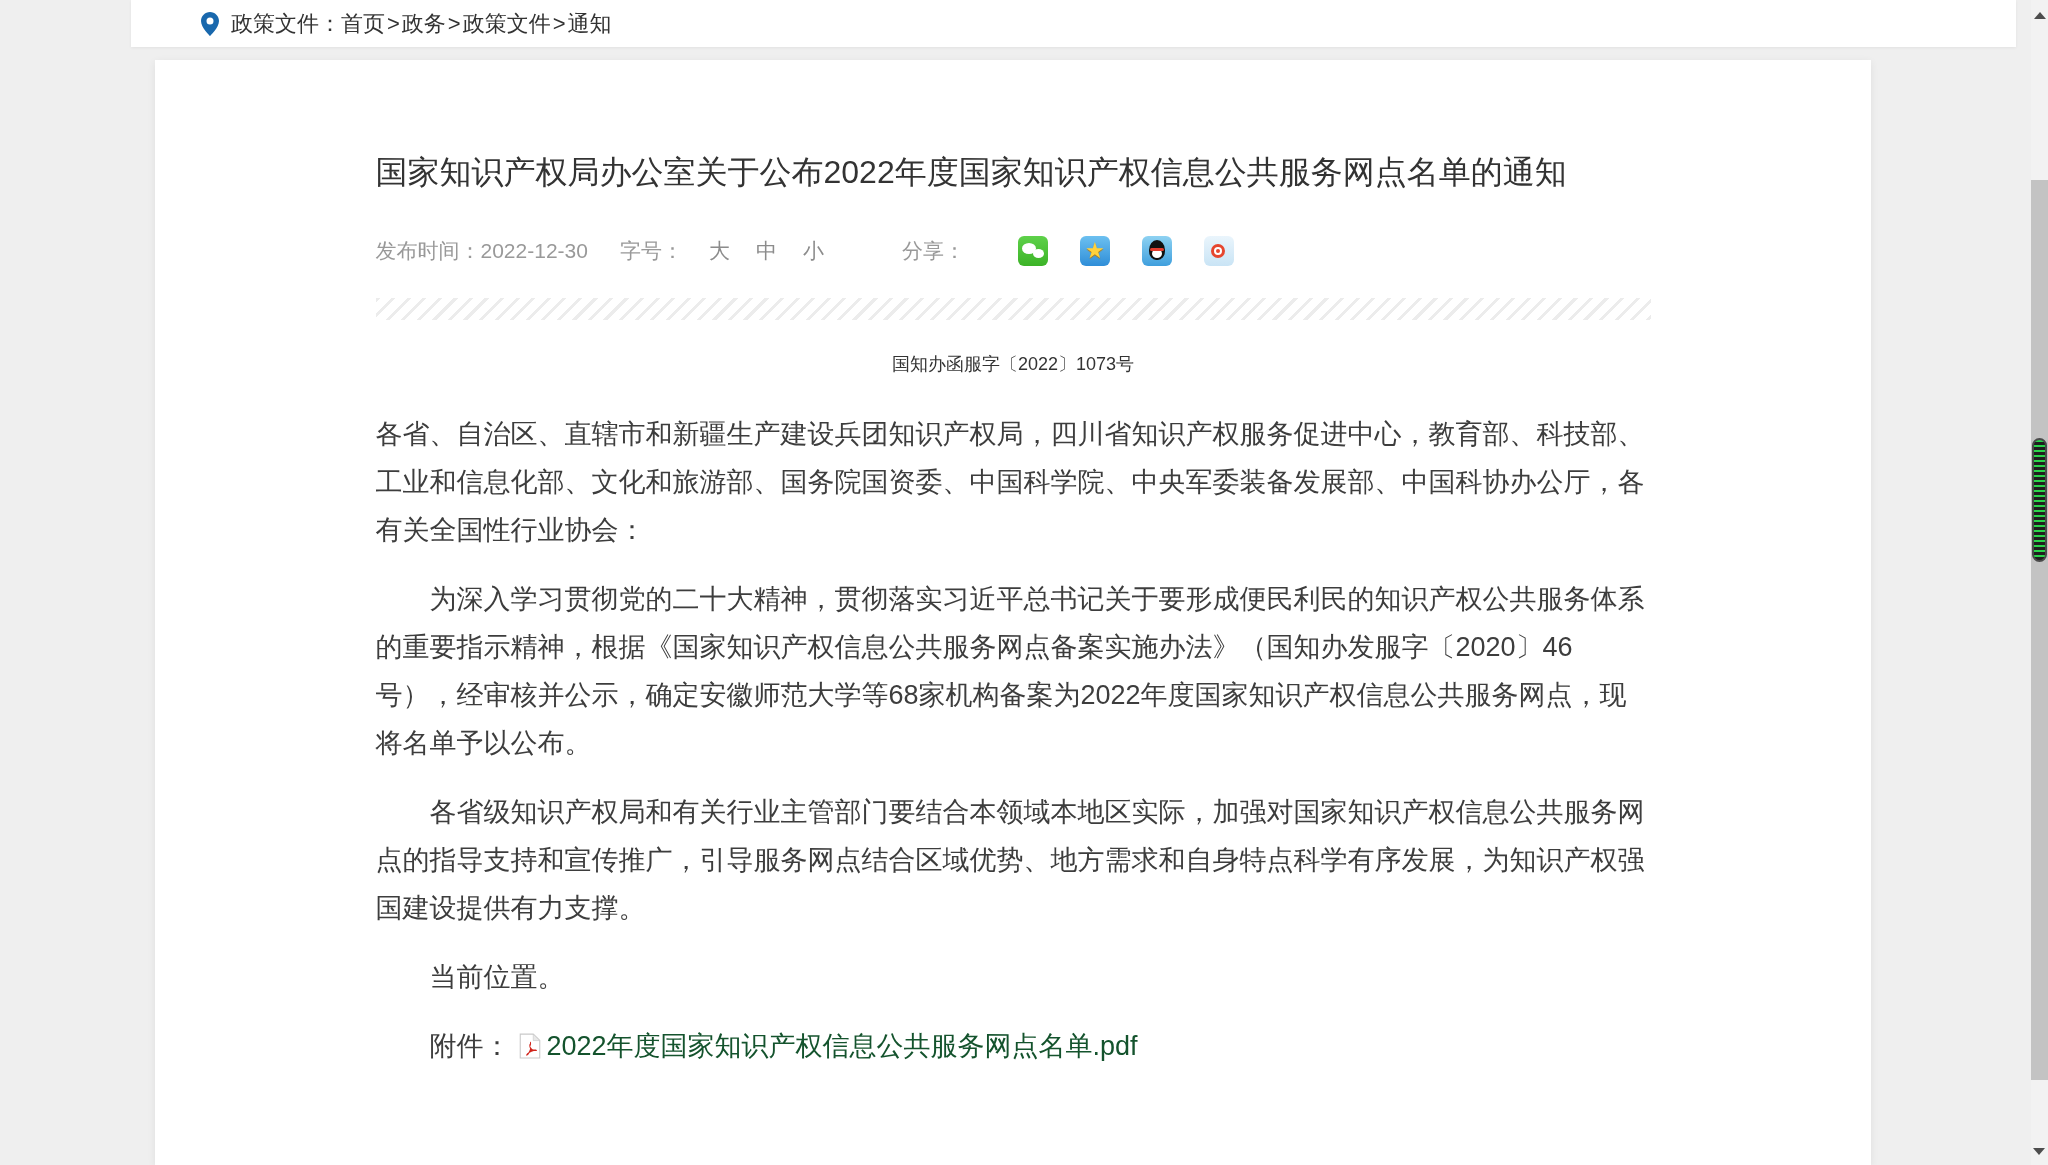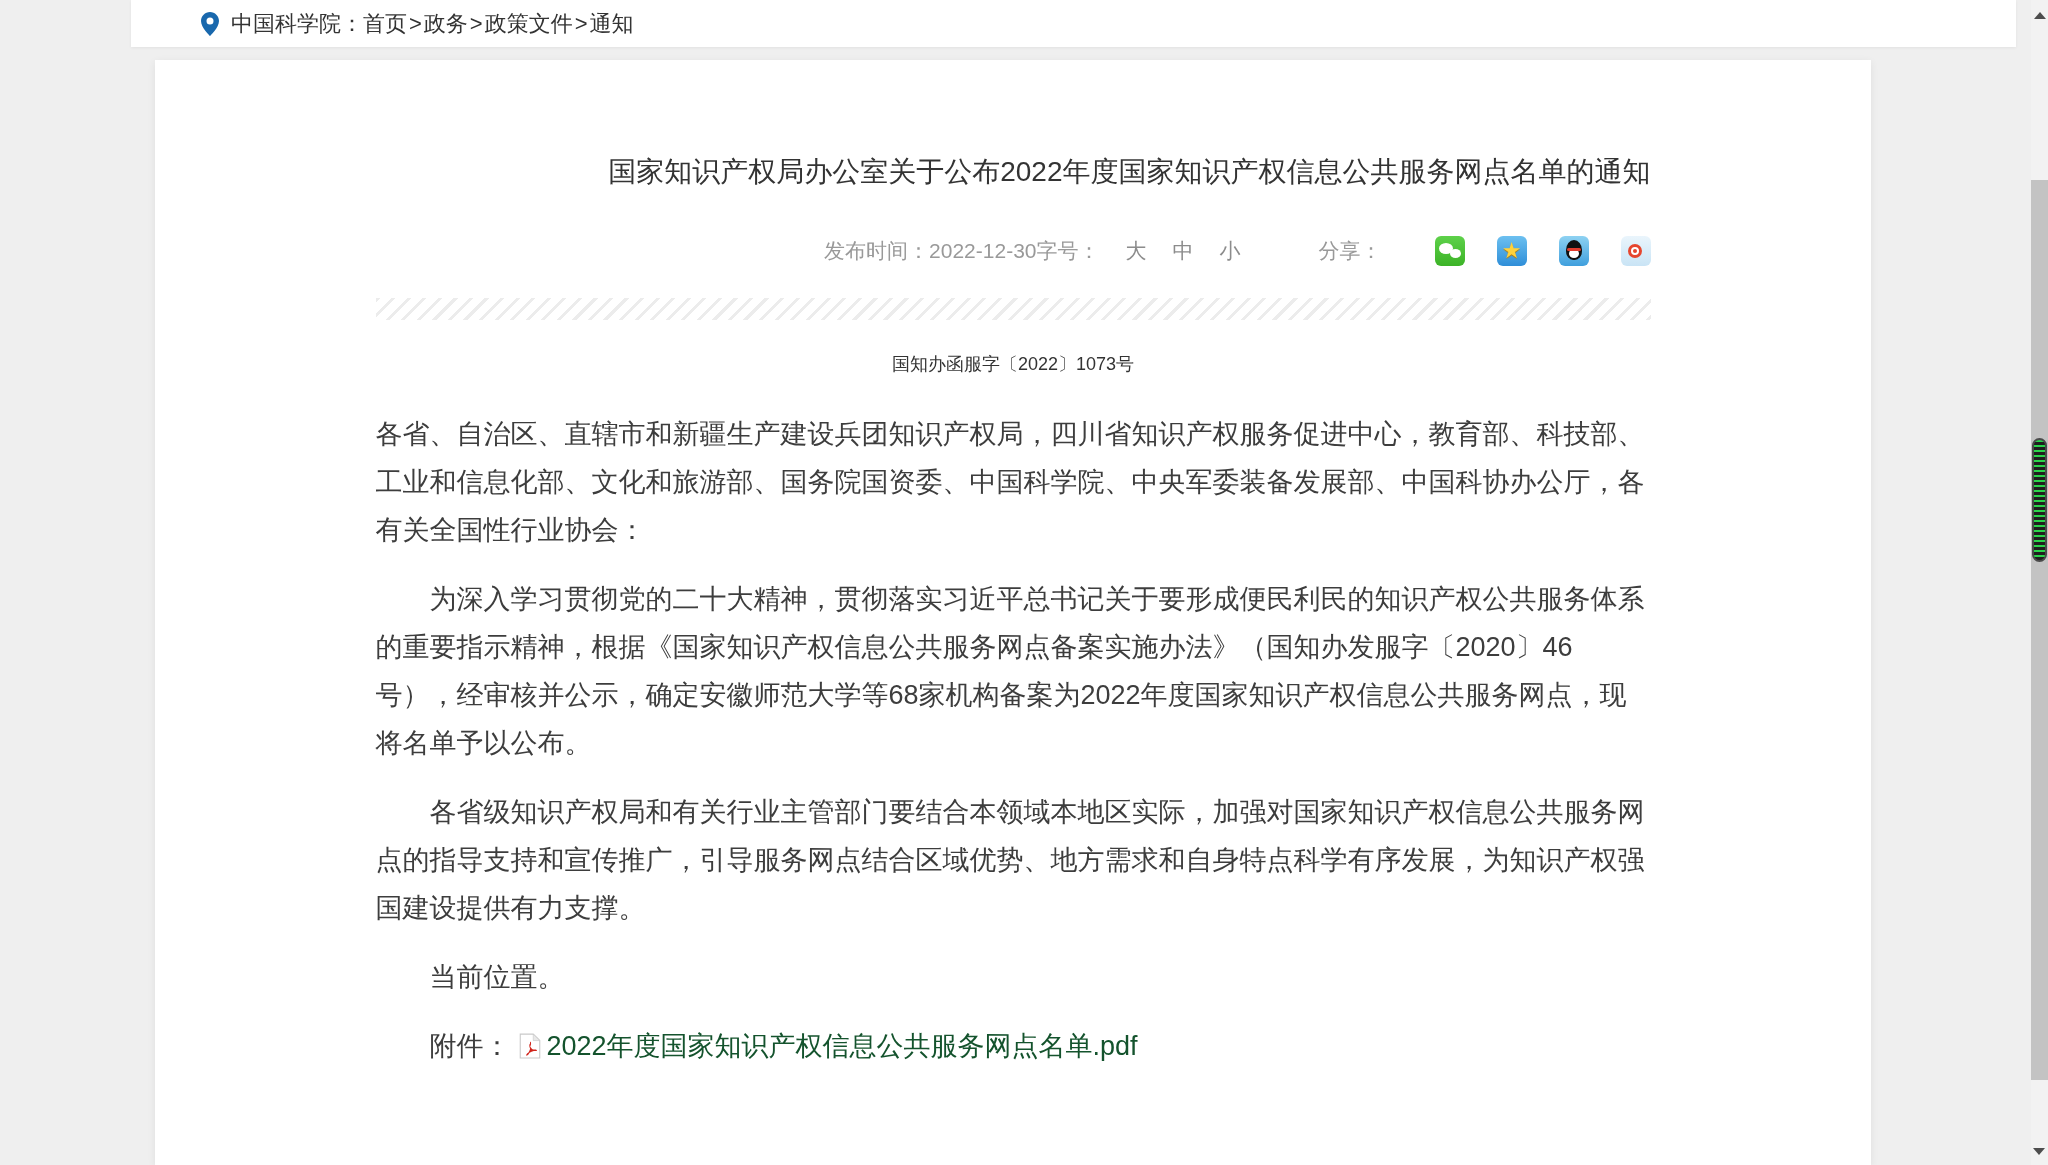--- a/index.html
+++ b/index.html
@@ -28,28 +28,28 @@
   
   .card{
     position:absolute;left:155px;top:60px;width:1716px;height:1105px;
     background:#ffffff;
     box-shadow:0 2px 8px rgba(0,0,0,.07);
   }
   .content{
     width:1275px;margin:0 auto;padding-top:75px;
   }
   .article-title{
-    font-size:28px;line-height:74px;font-weight:400;color:#333;
-    text-align:right;margin:0 auto;max-width:1290px;
+    font-size:32px;line-height:74px;font-weight:400;color:#333;
+    text-align:left;margin:0 auto;max-width:1290px;
   }
   
   .meta{
     margin-top:25px;height:34px;
-    display:flex;align-items:center;justify-content:flex-end;
-    font-size:21px;color:#999;
+    display:flex;align-items:center;justify-content:flex-start;
+    font-size:21px;color:#999;gap:32px;
   }
   .meta-left{display:flex;align-items:center;}
   .meta-right{display:flex;align-items:center;}
   .fs-option{margin-left:26px;color:#8c8c8c;cursor:pointer;}
   .share-label{margin-left:78px;margin-right:21px;}
   .share-icon{
     width:30px;height:30px;border-radius:6px;margin-left:32px;
     position:relative;cursor:pointer;flex:0 0 auto;
   }
   .ic-wechat{background:linear-gradient(#5ed14a,#3cb327);}
@@ -95,21 +95,21 @@
     background:repeating-linear-gradient(#2bd34b 0 2px,#1f1f1f 2px 5px);
   }
 </style>
 </head>
 <body>
 
 <div class="topbar">
   <svg class="pin" viewBox="0 0 18 24">
     <path d="M9 0C4 0 0 4 0 9c0 6.6 9 15 9 15s9-8.4 9-15c0-5-4-9-9-9zm0 12.5A3.5 3.5 0 1 1 9 5.5a3.5 3.5 0 0 1 0 7z" fill="#1968ad"></path>
   </svg>
-  <span class="crumb-label">中国科学院：</span>
+  <span class="crumb-label">政策文件：</span>
   <span class="crumb-item">首页</span>
   <span class="crumb-sep">&gt;</span>
   <span class="crumb-item">政务</span>
   <span class="crumb-sep">&gt;</span>
   <span class="crumb-item">政策文件</span>
   <span class="crumb-sep">&gt;</span>
   <span class="crumb-item">通知</span>
 </div>
 
 <div class="card">

